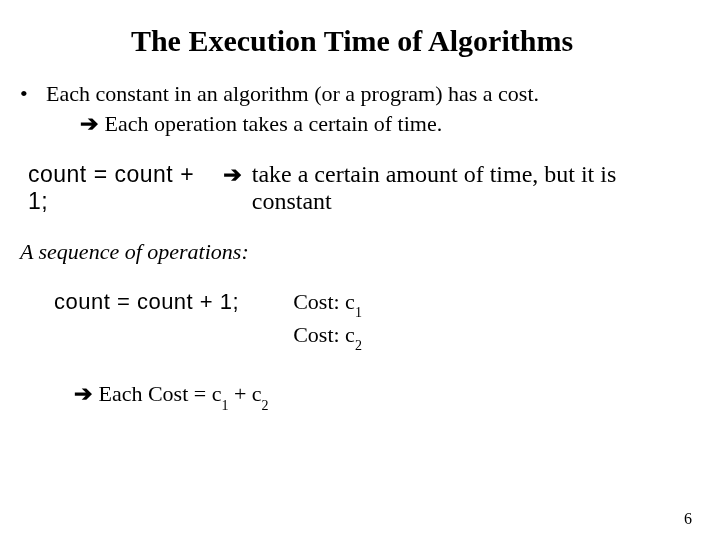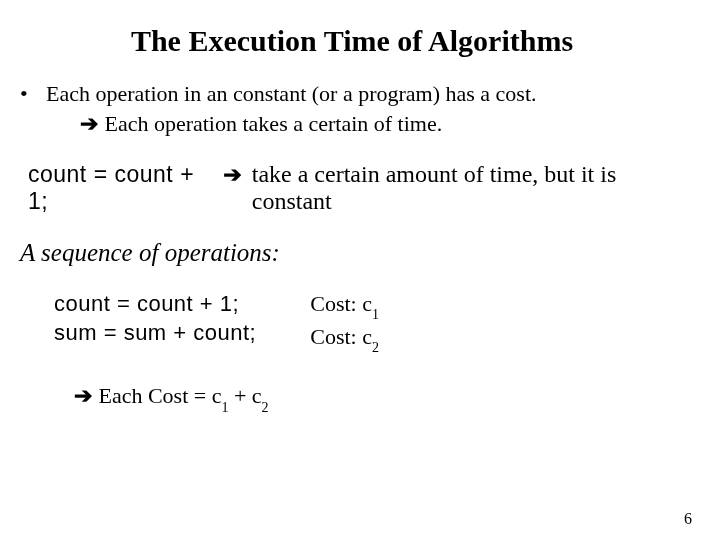--- a/index.html
+++ b/index.html
@@ -62,21 +62,21 @@
   .inline-arrow {
     margin: 0 10px;
     font-size: 22px;
     font-weight: bold;
   }
   .note {
     font-size: 24px;
   }
   .seq-heading {
     font-style: italic;
-    font-size: 25px;
+    font-size: 22px;
     margin: 6px 0 22px 0;
   }
   .ops-block {
     margin-left: 34px;
     display: flex;
     gap: 54px;
     margin-bottom: 28px;
   }
   .ops-col { }
   .ops-col .op-row { font-size: 22px; line-height: 1.35; }
@@ -97,40 +97,39 @@
 </style>
 </head>
 <body>
 
 <div class="slide">
 
   <div class="title">The Execution Time of Algorithms</div>
 
   <div class="bullet-row">
     <span class="bullet">•</span>
-    <span class="bullet-text">Each operation in an constant (or a program) has a cost.</span>
+    <span class="bullet-text">Each constant in an algorithm (or a program) has a cost.</span>
   </div>
 
   <div class="sub-row">
     <span class="arrow">➔</span>
     <span>Each operation takes a certain of time.</span>
   </div>
 
   <div class="code-line margin-left-20">
     <span class="code">count = count + 1;</span>
     <span class="inline-arrow">➔</span>
     <span class="note">take a certain amount of time, but it is constant</span>
   </div>
 
   <div class="seq-heading">A sequence of  operations:</div>
 
   <div class="ops-block">
     <div class="ops-col">
       <div class="op-row code">count = count + 1;</div>
-      <div class="op-row code">sum = sum + count;</div>
     </div>
     <div class="cost-col">
       <div class="cost-row">
         <span>Cost: c</span><span class="sub">1</span>
       </div>
       <div class="cost-row">
         <span>Cost: c</span><span class="sub">2</span>
       </div>
     </div>
   </div>

